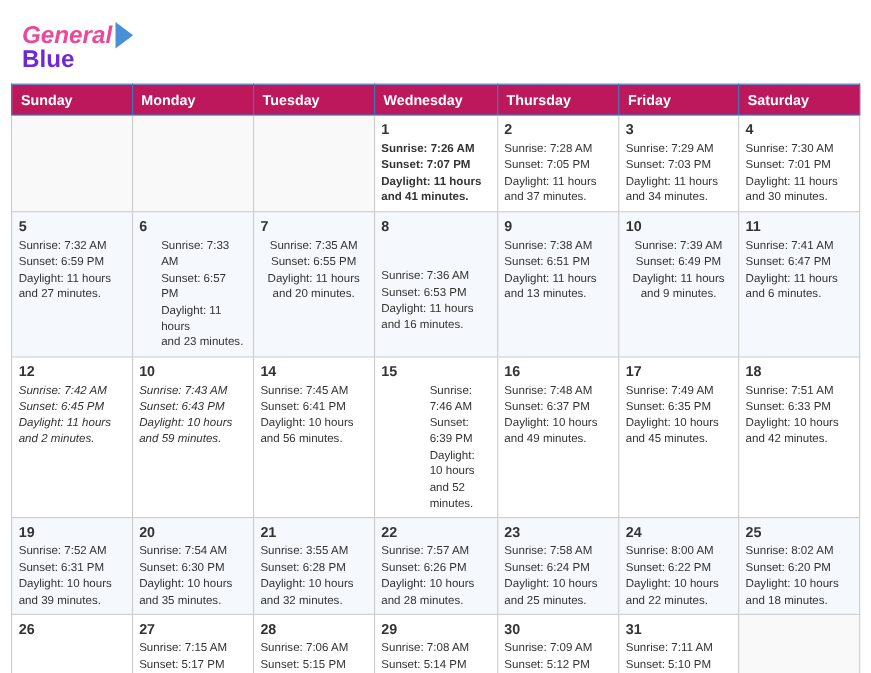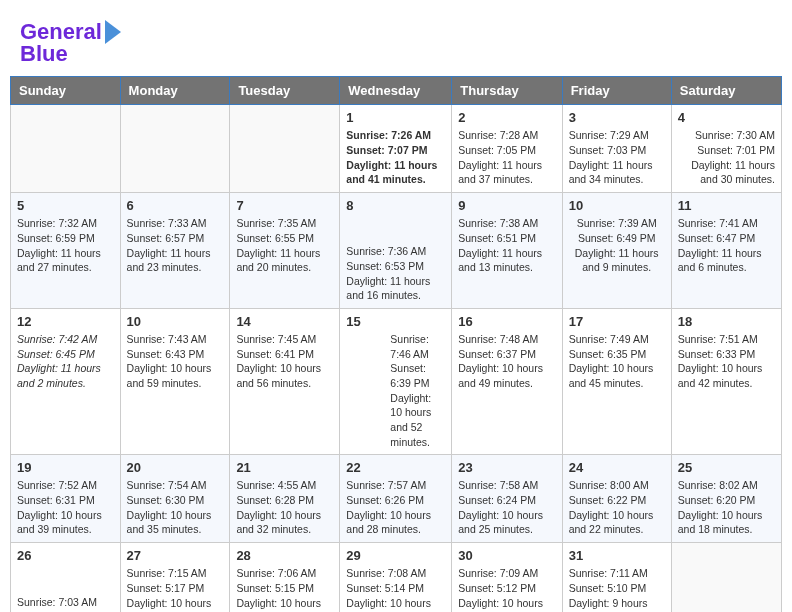--- a/index.html
+++ b/index.html
@@ -31,21 +31,21 @@
     .location {
       font-size: 14px;
       color: #555;
     }
     .calendar {
       width: 100%;
       border-collapse: collapse;
       margin-top: 5px;
     }
     .calendar th {
-      background-color: #737373;
+      background-color: #be185d;
       color: white;
       text-align: left;
       padding: 6px 8px;
       font-size: 13px;
       font-weight: bold;
       border: 1px solid #3a7abf;
     }
     .calendar td {
       border: 1px solid #ccc;
       vertical-align: top;
@@ -78,21 +78,21 @@
     }
   </style>
 </head>
 <body>
 
 <div class="header">
   <div class="logo">
     <div>
       <div style="display:flex;align-items:center;">
         <div style="font-size:22px;font-weight:bold;color:#333;line-height:1.1;">
-          <span style="color:#6d28d9;">General</span>
+          <span style="color:#ec4899;font-style:italic;">General</span>
         </div>
         <div style="width:0;height:0;border-style:solid;border-width:12px 0 12px 16px;border-color:transparent transparent transparent #4a90d9;margin-left:3px;"></div>
       </div>
       <div style="font-size:22px;font-weight:bold;color:#6d28d9;line-height:1.1;margin-top:-2px;">Blue</div>
     </div>
   </div>
   <div class="title-area">
     <div class="month-title"></div>
     <div class="location"></div>
   </div>
@@ -131,44 +131,44 @@
         </td>
         <td>
           <div class="day-number">3</div>
           <div class="day-info" style="white-space: pre-line;">Sunrise: 7:29 AM
 Sunset: 7:03 PM
 Daylight: 11 hours
 and 34 minutes.</div>
         </td>
         <td>
           <div class="day-number">4</div>
-          <div class="day-info" style="white-space: pre-line; text-align: right;">Sunrise: 7:30 AM
+          <div class="day-info" style="white-space: pre-line;">Sunrise: 7:30 AM
 Sunset: 7:01 PM
 Daylight: 11 hours
 and 30 minutes.</div>
         </td>
       </tr>
       <tr>
         <td>
           <div class="day-number">5</div>
           <div class="day-info" style="white-space: pre-line;">Sunrise: 7:32 AM
 Sunset: 6:59 PM
 Daylight: 11 hours
 and 27 minutes.</div>
         </td>
         <td>
           <div class="day-number">6</div>
-          <div class="day-info" style="white-space: pre-line;">Sunrise: 7:33 AM
+          <div class="day-info" style="white-space: pre-line; margin-left: 20px;">Sunrise: 7:33 AM
 Sunset: 6:57 PM
 Daylight: 11 hours
 and 23 minutes.</div>
         </td>
         <td>
           <div class="day-number">7</div>
-          <div class="day-info" style="white-space: pre-line;">Sunrise: 7:35 AM
+          <div class="day-info" style="white-space: pre-line; text-align: center;">Sunrise: 7:35 AM
 Sunset: 6:55 PM
 Daylight: 11 hours
 and 20 minutes.</div>
         </td>
         <td>
           <div class="day-number">8</div>
           <div class="day-info" style="white-space: pre-line; margin-top: 31px;">Sunrise: 7:36 AM
 Sunset: 6:53 PM
 Daylight: 11 hours
 and 16 minutes.</div>
@@ -198,21 +198,21 @@
       <tr>
         <td>
           <div class="day-number">12</div>
           <div class="day-info" style="white-space: pre-line; font-style: italic;">Sunrise: 7:42 AM
 Sunset: 6:45 PM
 Daylight: 11 hours
 and 2 minutes.</div>
         </td>
         <td>
           <div class="day-number">10</div>
-          <div class="day-info" style="white-space: pre-line;">Sunrise: 7:43 AM
+          <div class="day-info" style="white-space: pre-line; font-style: italic;">Sunrise: 7:43 AM
 Sunset: 6:43 PM
 Daylight: 10 hours
 and 59 minutes.</div>
         </td>
         <td>
           <div class="day-number">14</div>
           <div class="day-info" style="white-space: pre-line;">Sunrise: 7:45 AM
 Sunset: 6:41 PM
 Daylight: 10 hours
 and 56 minutes.</div>
@@ -256,21 +256,21 @@
         </td>
         <td>
           <div class="day-number">20</div>
           <div class="day-info" style="white-space: pre-line;">Sunrise: 7:54 AM
 Sunset: 6:30 PM
 Daylight: 10 hours
 and 35 minutes.</div>
         </td>
         <td>
           <div class="day-number">21</div>
-          <div class="day-info" style="white-space: pre-line;">Sunrise: 4:55 AM
+          <div class="day-info" style="white-space: pre-line;">Sunrise: 3:55 AM
 Sunset: 6:28 PM
 Daylight: 10 hours
 and 32 minutes.</div>
         </td>
         <td>
           <div class="day-number">22</div>
           <div class="day-info" style="white-space: pre-line;">Sunrise: 7:57 AM
 Sunset: 6:26 PM
 Daylight: 10 hours
 and 28 minutes.</div>

